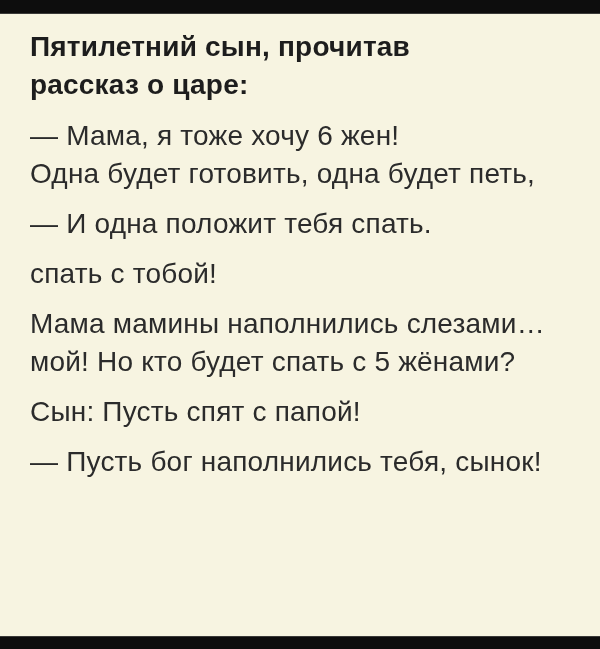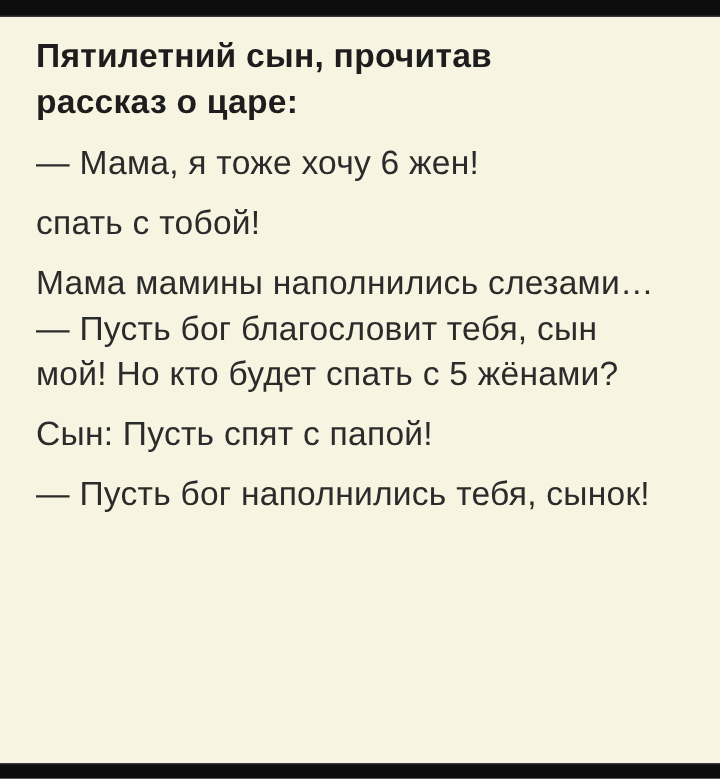--- a/index.html
+++ b/index.html
@@ -64,30 +64,33 @@
 
   <div class="text-area">
 
     <div class="joke-title">
       <div class="text-line">Пятилетний сын, прочитав</div>
       <div class="text-line">рассказ о царе:</div>
     </div>
 
     <div class="joke-paragraph">
       <div class="text-line">— Мама, я тоже хочу 6 жен!</div>
+      <div class="text-line">Одна будет готовить, одна будет петь,</div>
     </div>
 
+    <div class="joke-paragraph">
+      <div class="text-line">— И одна положит тебя спать.</div>
+    </div>
 
     <div class="joke-paragraph">
       <div class="text-line">спать с тобой!</div>
     </div>
 
     <div class="joke-paragraph">
       <div class="text-line">Мама мамины наполнились слезами…</div>
-      <div class="text-line">— Пусть бог благословит тебя, сын</div>
       <div class="text-line">мой! Но кто будет спать с 5 жёнами?</div>
     </div>
 
     <div class="joke-paragraph">
       <div class="text-line">Сын: Пусть спят с папой!</div>
     </div>
 
     <div class="joke-paragraph">
       <div class="text-line">— Пусть бог наполнились тебя, сынок!</div>
     </div>

